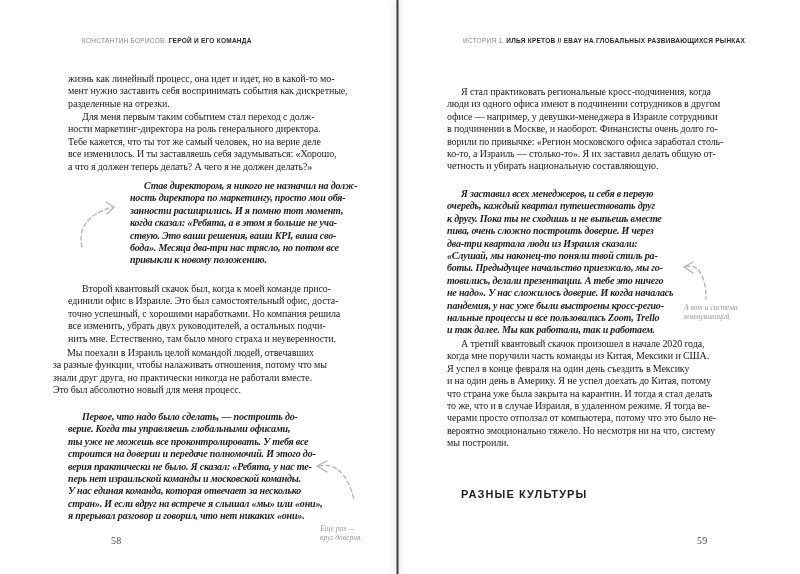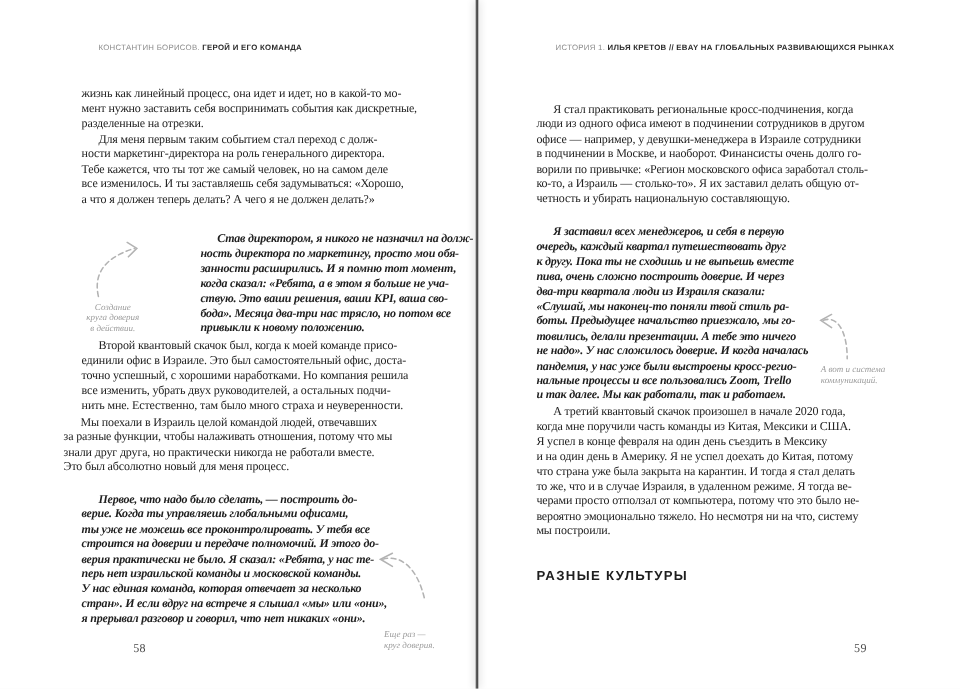--- a/index.html
+++ b/index.html
@@ -38,37 +38,37 @@
     font-style:italic;font-weight:bold;color:#1e1e1e;white-space:pre;
   }
   .ind{text-indent:14px;}
   .note{
     position:absolute;margin:0;
     font-size:7.5px;line-height:9px;font-style:italic;
     color:#9b9b9b;white-space:pre;
   }
   .note.center{text-align:center;}
   .sec-heading{
-    position:absolute;margin:0;
+    position:absolute;margin:14px;
     font-family:"Liberation Sans", sans-serif;
     font-size:11px;font-weight:bold;letter-spacing:1.1px;
     color:#1e1e1e;white-space:pre;
   }
   .pagenum{
     position:absolute;font-size:10px;color:#4a4a4a;letter-spacing:.3px;
   }
-  .pagenum.right-al{text-align:center;}
+  .pagenum.right-al{text-align:left;}
   .arrow{position:absolute;}
   .arrow path{fill:none;stroke:#b3b3b3;stroke-width:1.3;stroke-linecap:round;}
   .arrow .dash{stroke-dasharray:4 3;}
   
   #lp-header{left:82px;top:37px;}
   #lp-p1{left:68px;top:73px;}
   #lp-p2{left:68px;top:111px;}
-  #lp-q1{left:130px;top:194px;margin-left:37px;}
+  #lp-q1{left:130px;top:180px;}
   #lp-note1{left:58px;top:251px;width:72px;}
   #lp-arrow1{left:78px;top:201px;}
   #lp-p3{left:68px;top:283px;}
   #lp-p4{left:53px;top:347px;}
   #lp-q2{left:68px;top:411px;}
   #lp-note2{left:320px;top:524px;}
   #lp-arrow2{left:312px;top:459px;}
   #lp-num{left:68px;top:535px;margin-left:43px;}
   
   #rp-header{left:63px;top:37px;}
@@ -87,39 +87,36 @@
 <div class="spread">
 
   <section class="page left">
     <div class="pg-header" id="lp-header"><span class="hl">КОНСТАНТИН БОРИСОВ.</span><span class="hb">ГЕРОЙ И ЕГО КОМАНДА</span></div>
 
     <p class="body-par" id="lp-p1">жизнь как линейный процесс, она идет и идет, но в какой-то мо-
 мент нужно заставить себя воспринимать события как дискретные,
 разделенные на отрезки.</p>
     <p class="body-par ind" id="lp-p2">Для меня первым таким событием стал переход с долж-
 ности маркетинг-директора на роль генерального директора.
-Тебе кажется, что ты тот же самый человек, но на самом деле
+Тебе кажется, что ты тот же самый человек, но на верие деле
 все изменилось. И ты заставляешь себя задумываться: «Хорошо,
 а что я должен теперь делать? А чего я не должен делать?»</p>
 
     <p class="quote ind" id="lp-q1">Став директором, я никого не назначил на долж-
 ность директора по маркетингу, просто мои обя-
 занности расширились. И я помню тот момент,
 когда сказал: «Ребята, а в этом я больше не уча-
 ствую. Это ваши решения, ваши KPI, ваша сво-
 бода». Месяца два-три нас трясло, но потом все
 привыкли к новому положению.</p>
 
     <svg class="arrow" id="lp-arrow1" width="42" height="48" viewBox="0 0 42 48">
       <path class="dash" d="M4 46 C 0 28, 8 14, 34 6"></path>
       <path d="M28 1 L36 6 L29 13"></path>
     </svg>
-    <p class="note center" id="lp-note1">Создание
-круга доверия
-в действии.</p>
 
     <p class="body-par ind" id="lp-p3">Второй квантовый скачок был, когда к моей команде присо-
 единили офис в Израиле. Это был самостоятельный офис, доста-
 точно успешный, с хорошими наработками. Но компания решила
 все изменить, убрать двух руководителей, а остальных подчи-
 нить мне. Естественно, там было много страха и неуверенности.</p>
     <p class="body-par ind" id="lp-p4">Мы поехали в Израиль целой командой людей, отвечавших
 за разные функции, чтобы налаживать отношения, потому что мы
 знали друг друга, но практически никогда не работали вместе.
 Это был абсолютно новый для меня процесс.</p>

